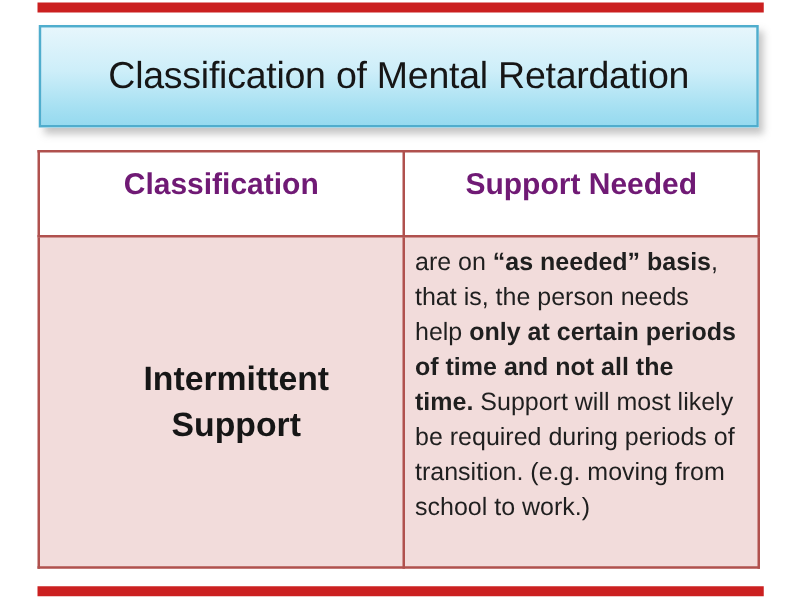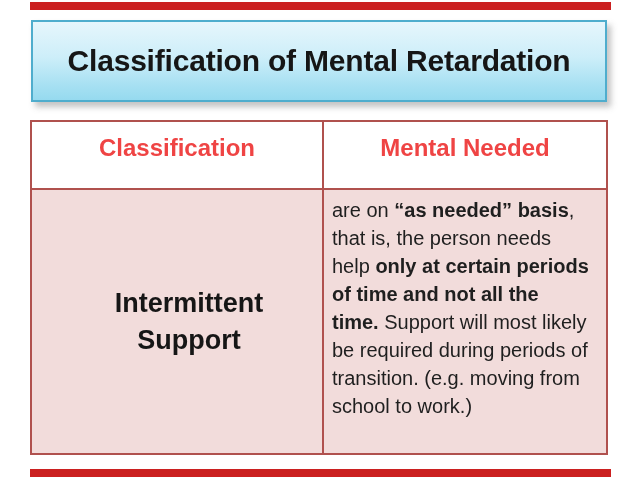--- a/index.html
+++ b/index.html
@@ -24,36 +24,36 @@
   .accent-bar.top{top:2px;}
   .accent-bar.bottom{top:469px;}
   .title-box{
     position:absolute;left:31px;top:20px;width:576px;height:82px;
     border:2px solid var(--title-border);
     background:linear-gradient(180deg,var(--title-gradient-top) 0%,#cdeef9 45%,#a6e0f2 82%,var(--title-gradient-bottom) 100%);
     box-shadow:4px 5px 6px rgba(125,125,125,0.45);
     display:flex;align-items:center;justify-content:center;
   }
   .title-box h1{
-    font-size:30px;font-weight:700;letter-spacing:-0.2px;color:#161616;
+    font-size:30px;font-weight:400;letter-spacing:-0.2px;color:#161616;
     white-space:nowrap;
   }
   .mr-table{
     position:absolute;left:30px;top:120px;width:576px;height:333px;
     border-collapse:collapse;table-layout:fixed;
   }
   .mr-table th,.mr-table td{
     border:2px solid var(--table-border);
   }
   .col-class{width:292px;}
   .col-support{width:284px;}
   .mr-table thead tr{height:68px;}
   .mr-table th{
     background:#ffffff;vertical-align:top;text-align:center;
-    font-size:24px;font-weight:700;padding-top:12px;color:#ef4444;
+    font-size:24px;font-weight:700;padding-top:12px;color:#701a75;
   }
   .mr-table tbody tr{height:265px;}
   .mr-table td{background:var(--row-background);padding-left:24px;}
   td.cell-class{
     text-align:center;vertical-align:middle;
     font-size:27px;font-weight:700;line-height:1.35;color:#161616;
   }
   td.cell-class .wrap{display:inline-block;max-width:200px;}
   td.cell-support{
     vertical-align:top;padding:6px 16px 0 8px;
@@ -71,21 +71,21 @@
 </div>
 
 <table class="mr-table">
   <colgroup>
       <col class="col-class">
       <col class="col-support">
     </colgroup>
   <thead>
     <tr>
       <th>Classification</th>
-      <th>Mental Needed</th>
+      <th>Support Needed</th>
     </tr>
   </thead>
   <tbody>
     <tr>
       <td class="cell-class">
         <span class="wrap">Intermittent Support</span>
       </td>
       <td class="cell-support">
         <p><span>are on </span><b>“as needed” basis</b><span>, that is, the person needs help </span><b>only at certain periods of time and not all the time.</b><span> Support will most likely be required during periods of transition. (e.g. moving from school to work.)</span></p>
       </td>

